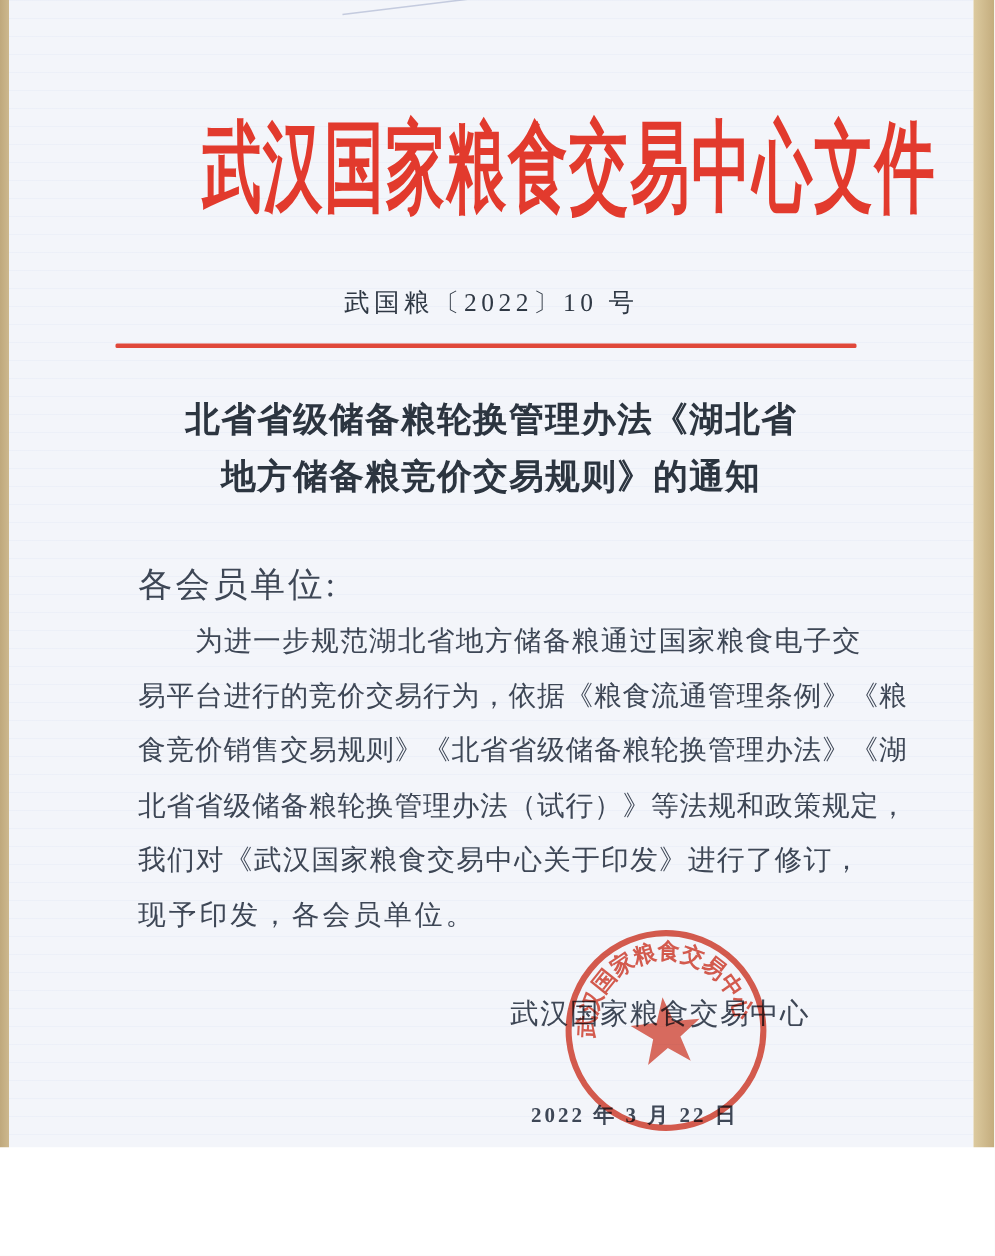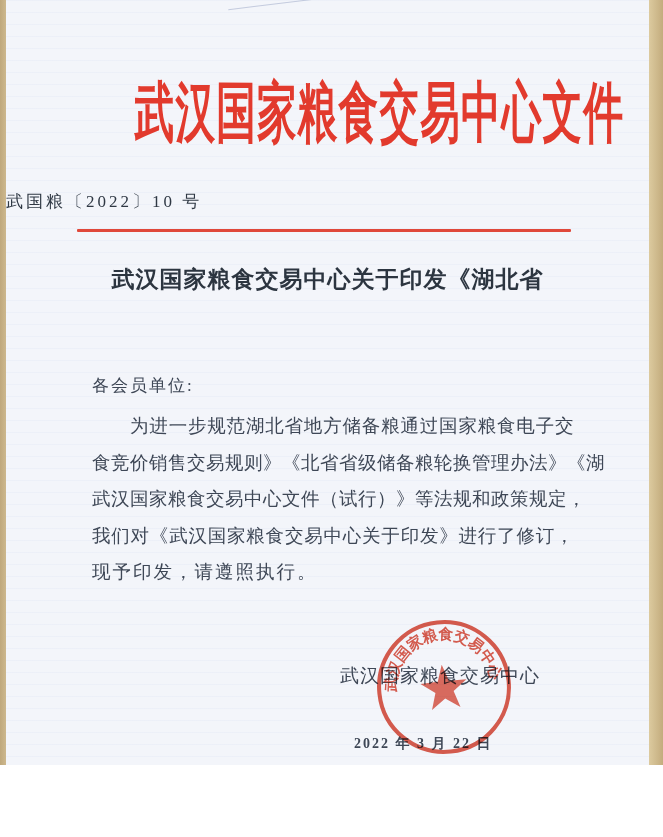--- a/index.html
+++ b/index.html
@@ -39,42 +39,42 @@
 
   .header-title {
     position:absolute; top:70px; left:0; width:100%;
     text-align:center; color:#e23a2d; font-weight:bold;
     font-size:66px; line-height:86px; letter-spacing:2px; white-space:nowrap;
     transform:scaleX(0.6); transform-origin:50% 50%;
   }
 
   .doc-number {
     position:absolute; top:190px; left:0; width:100%;
-    text-align:left; color:#2f3844; font-size:17px; letter-spacing:3px;
+    text-align:center; color:#2f3844; font-size:17px; letter-spacing:3px;
   }
 
   .red-line {
     position:absolute; top:229px; left:71px; width:494px; height:3px;
     background:#e0483a; border-radius:1px;
   }
 
   .doc-title {
     position:absolute; top:261px; left:50px; width:543px;
     text-align:center; color:#2c3540; font-weight:bold;
     font-size:23px; line-height:38px; letter-spacing:1px;
   }
 
   .salutation {
     position:absolute; top:374px; left:86px;
-    color:#3e4756; font-size:17px; letter-spacing:2px;
+    color:#3e4756; font-size:23px; letter-spacing:2px;
   }
 
   .paragraph {
     position:absolute; top:410px; left:86px; width:482px;
-    color:#3e4756; font-size:18.5px; line-height:36.5px;font-family:Liberation Mono, monospace;
+    color:#3e4756; font-size:18.5px; line-height:36.5px;
   }
   .pline {
     text-align:justify; text-align-last:justify; text-justify:inter-character;
     letter-spacing:0.5px; white-space:nowrap;
   }
   .pline.indent { padding-left:38px; }
   .pline.last { text-align-last:left; letter-spacing:2px; }
 
   .signer {
     position:absolute; top:663px; left:334px;
@@ -97,31 +97,33 @@
   <div class="page">
     <div class="artifact"></div>
 
     <div class="header-title">武汉国家粮食交易中心文件</div>
 
     <div class="doc-number">武国粮〔2022〕10 号</div>
 
     <div class="red-line"></div>
 
     <div class="doc-title">
-      <div>武汉国家粮食交易中心关于印发《湖北省</div>
+      <div>北省省级储备粮轮换管理办法《湖北省</div>
+      <div>地方储备粮竞价交易规则》的通知</div>
     </div>
 
     <div class="salutation">各会员单位:</div>
 
     <div class="paragraph">
       <div class="pline indent">为进一步规范湖北省地方储备粮通过国家粮食电子交</div>
+      <div class="pline">易平台进行的竞价交易行为，依据《粮食流通管理条例》《粮</div>
       <div class="pline">食竞价销售交易规则》《北省省级储备粮轮换管理办法》《湖</div>
-      <div class="pline">武汉国家粮食交易中心文件（试行）》等法规和政策规定，</div>
+      <div class="pline">北省省级储备粮轮换管理办法（试行）》等法规和政策规定，</div>
       <div class="pline">我们对《武汉国家粮食交易中心关于印发》进行了修订，</div>
-      <div class="pline last">现予印发，请遵照执行。</div>
+      <div class="pline last">现予印发，各会员单位。</div>
     </div>
 
     <div class="signer">武汉国家粮食交易中心</div>
 
     <div class="sign-date">2022 年 3 月 22 日</div>
 
     <svg class="seal" viewBox="0 0 140 140">
       <circle cx="70" cy="70" r="64" fill="none" stroke="#d8402f" stroke-width="4"></circle>
       <defs>
         <path id="sealArc" d="M 23,70 A 47 47 0 1 1 117,70" fill="none"></path>

